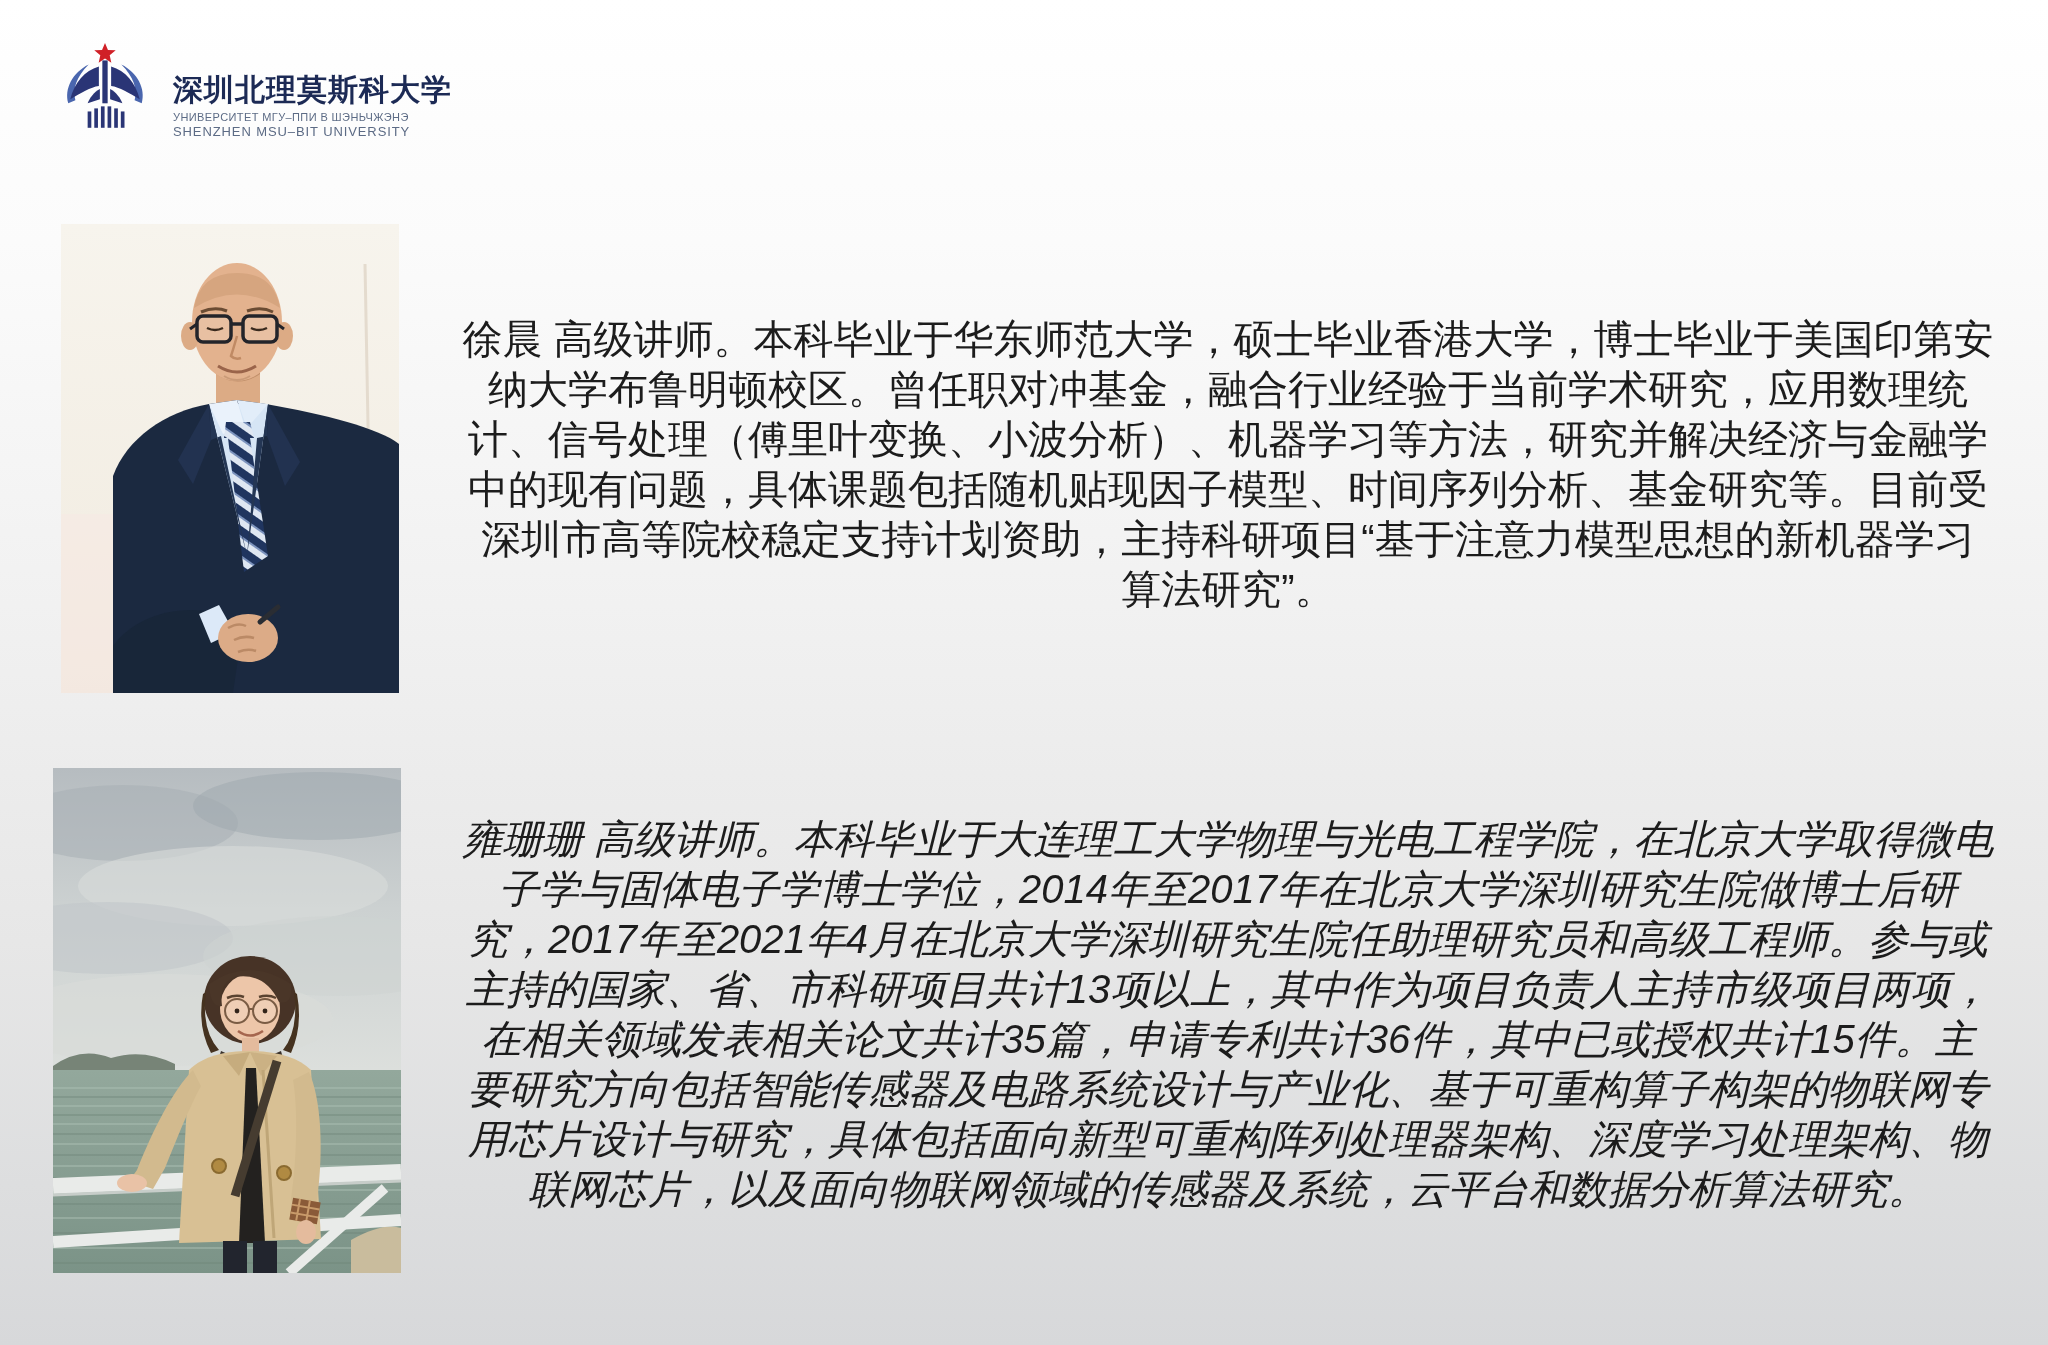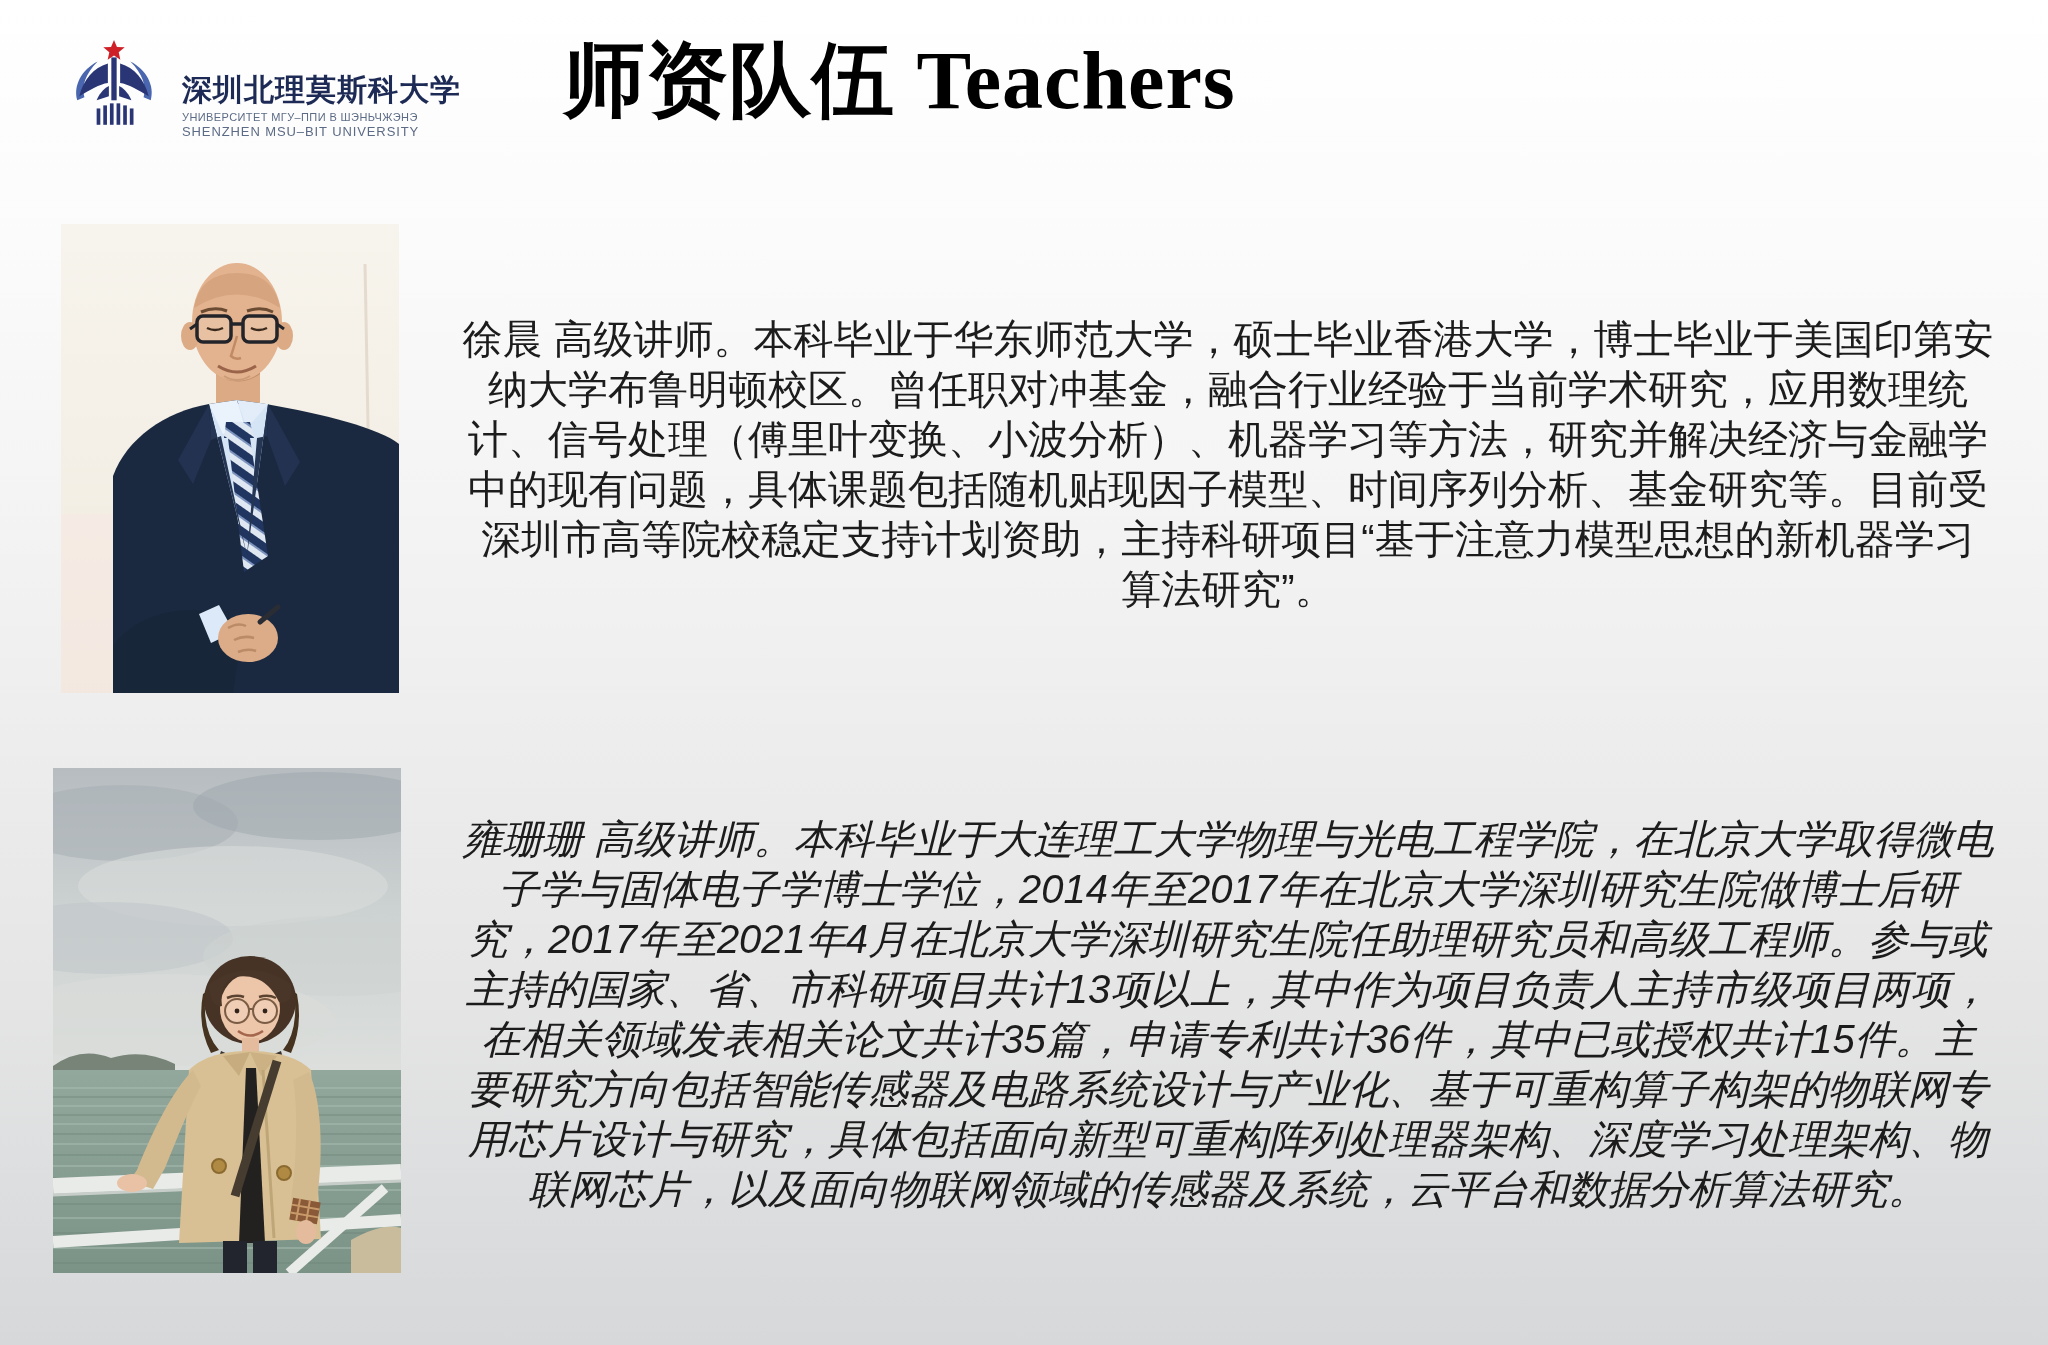--- a/index.html
+++ b/index.html
@@ -4,21 +4,21 @@
 <style>
   html,body{margin:0;padding:0;}
   body{width:2048px;height:1345px;overflow:hidden;}
   .slide{
     position:relative;width:2048px;height:1345px;overflow:hidden;
     background:linear-gradient(180deg,#ffffff 0%,#fbfbfb 18%,#f1f1f1 45%,#e7e7e7 70%,#dddedf 88%,#d7d8da 100%);
     font-family:"Liberation Sans","DejaVu Sans",sans-serif;
     color:#1c1c1c;
   }
   
-  .logo{position:absolute;left:62px;top:34px;display:flex;align-items:center;}
+  .logo{position:absolute;left:53px;top:34px;display:flex;align-items:flex-end;}
   .logo-emblem{width:104px;height:98px;flex:0 0 auto;}
   .logo-emblem svg{display:block;width:100%;height:100%;}
   .logo-text{margin-left:16px;padding-top:40px;}
   .logo-cn{font-family:"Liberation Serif","DejaVu Serif",serif;font-weight:bold;font-size:30px;line-height:32px;color:#1c2a55;letter-spacing:1px;white-space:nowrap;}
   .logo-ru{font-size:11px;line-height:13px;color:#5c6b85;letter-spacing:.4px;margin-top:5px;white-space:nowrap;}
   .logo-en{font-size:13px;line-height:13px;color:#5c6b85;letter-spacing:.9px;margin-top:1px;white-space:nowrap;}
   
   .title{
     position:absolute;left:563px;top:26px;
     font-family:"Liberation Serif","DejaVu Serif",serif;
@@ -65,21 +65,20 @@
         </g>
       </svg>
     </div>
     <div class="logo-text">
       <div class="logo-cn">深圳北理莫斯科大学</div>
       <div class="logo-ru">УНИВЕРСИТЕТ МГУ–ППИ В ШЭНЬЧЖЭНЭ</div>
       <div class="logo-en">SHENZHEN MSU–BIT UNIVERSITY</div>
     </div>
   </div>
 
-  <div class="title">师资队伍 Teachers</div>
 
   <div class="photo photo-1">
     <svg viewBox="0 0 338 469" preserveAspectRatio="none" xmlns="http://www.w3.org/2000/svg" aria-hidden="true">
       <defs>
         <linearGradient id="wallA" x1="0" y1="0" x2="0" y2="1">
           <stop offset="0" stop-color="#f7f4ed"></stop>
             <stop offset="0.65" stop-color="#f3eee4"></stop>
             <stop offset="1" stop-color="#eee6db"></stop>
         </linearGradient>
         <pattern id="tieStripes" patternUnits="userSpaceOnUse" width="16" height="16" patternTransform="rotate(-55)">

